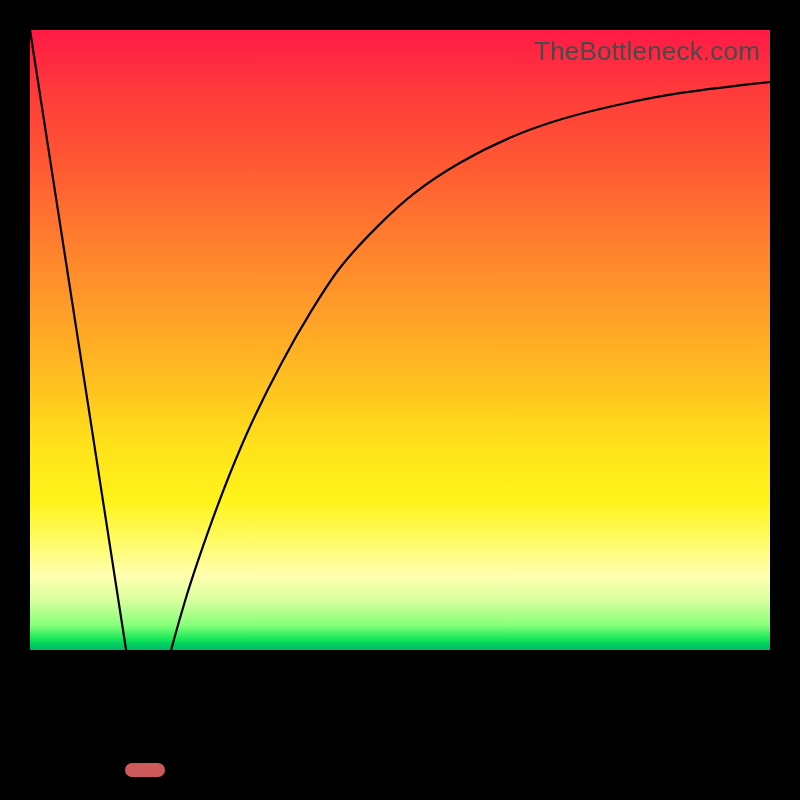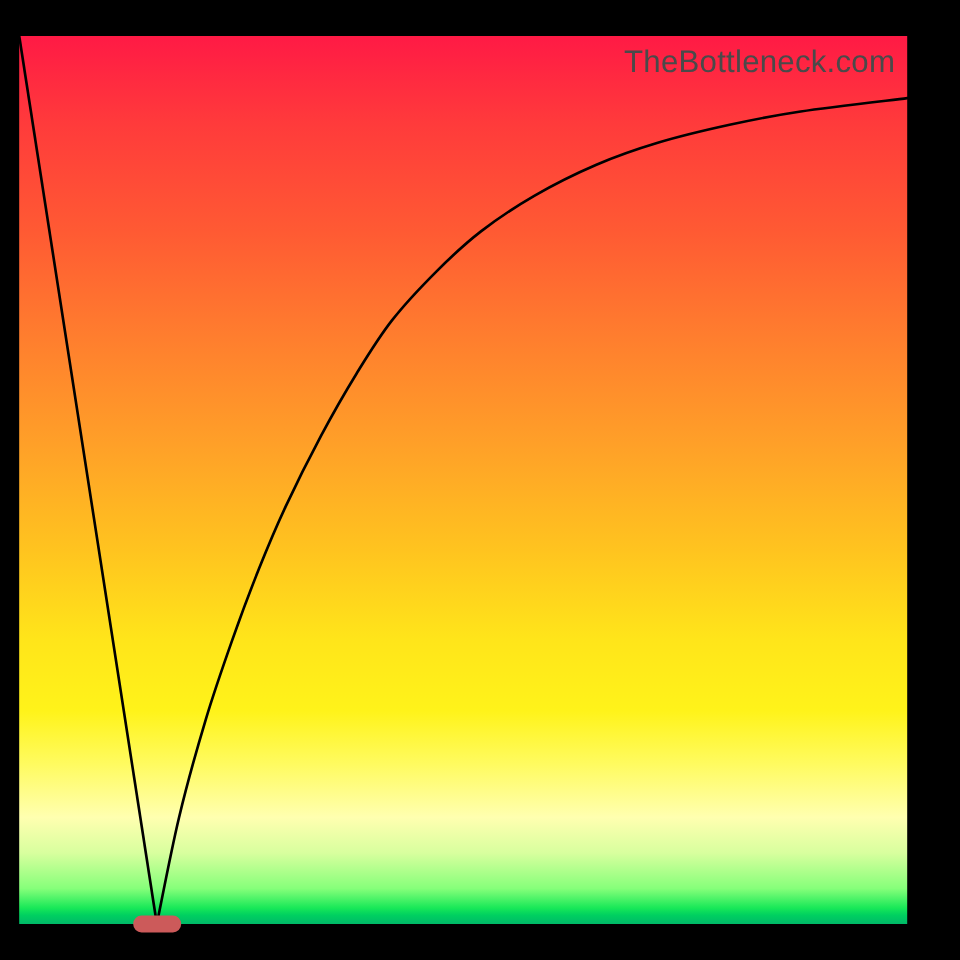--- a/index.html
+++ b/index.html
@@ -12,24 +12,24 @@
     font-family: Arial, Helvetica, sans-serif;
   }
   .frame {
     position: relative;
     width: 800px;
     height: 800px;
     background: #000;
   }
   .plot {
     position: absolute;
-    left: 16px;
+    left: 30px;
     top: 30px;
     width: 740px;
-    height: 740px;
+    height: 620px;
     background: linear-gradient(to bottom,
       #ff1a45 0%,
       #ff3b3b 10%,
       #ff5a33 22%,
       #ff7e2e 34%,
       #ffa028 46%,
       #ffc41f 58%,
       #ffe51a 68%,
       #fff31a 76%,
       #fffb60 82%,

